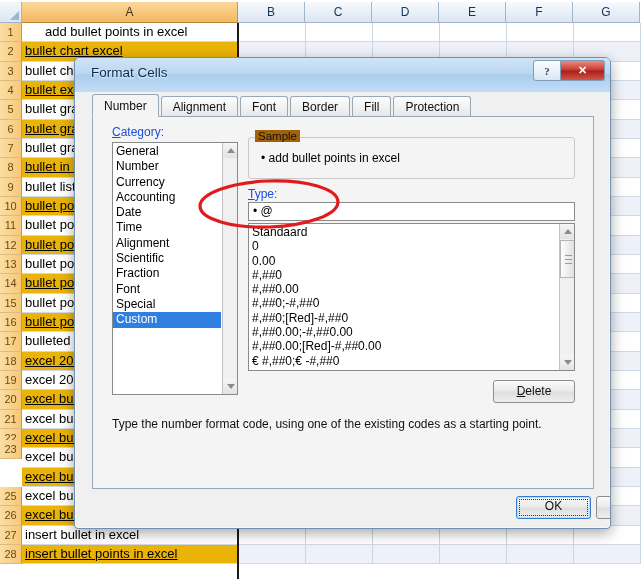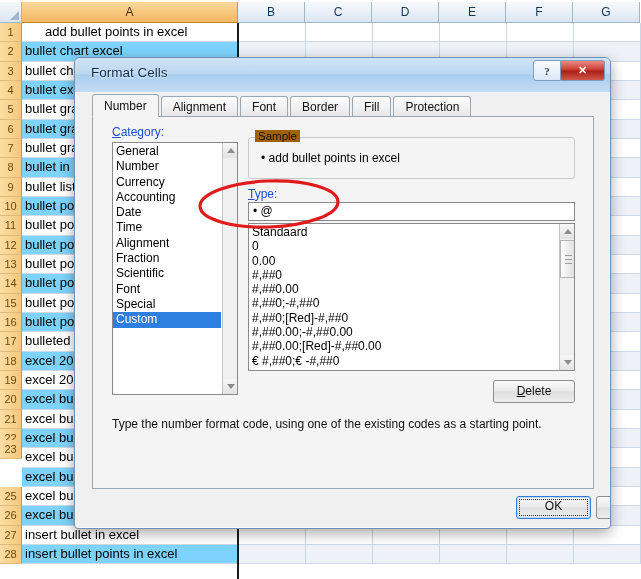--- a/index.html
+++ b/index.html
@@ -44,21 +44,21 @@
     color:#6a4a14;font-size:11px;line-height:18px;text-align:center;
   }
 
   .cellA{
     position:absolute;left:22px;width:216px;box-sizing:border-box;
     border-bottom:1px solid #cfd9e6;
     color:#000;font-size:13px;line-height:18px;
     padding-left:3px;white-space:nowrap;overflow:hidden;
   }
   .cellA.odd{background:#ffffff;}
-  .cellA.even{background:#7dd3fc;}
+  .cellA.even{background:#eab308;text-decoration:underline;}
 
   .gridcell{
     position:absolute;box-sizing:border-box;
     border-right:1px solid #c8d6e5;border-bottom:1px solid #cfd9e6;
   }
   .gridcell.odd{background:#ffffff;}
   .gridcell.even{background:#eef2f8;}
 
   .colA-edge{position:absolute;left:237px;top:23px;width:2px;height:556px;background:#1a1a1a;}
 
@@ -460,22 +460,22 @@
 
     <div class="cat-list">
       <div class="cat-items" id="cat-items">
           <div class="cat-item">General</div>
           <div class="cat-item">Number</div>
           <div class="cat-item">Currency</div>
           <div class="cat-item">Accounting</div>
           <div class="cat-item">Date</div>
           <div class="cat-item">Time</div>
           <div class="cat-item">Alignment</div>
+          <div class="cat-item">Scientific</div>
           <div class="cat-item">Fraction</div>
-          <div class="cat-item">Scientific</div>
           <div class="cat-item">Font</div>
           <div class="cat-item">Special</div>
           <div class="cat-item sel">Custom</div>
         </div>
       <div class="cat-sb">
         <div class="sb-arrow">
             <span class="tri-up"></span>
           </div>
         <div class="sb-arrow bot">
             <span class="tri-dn"></span>

